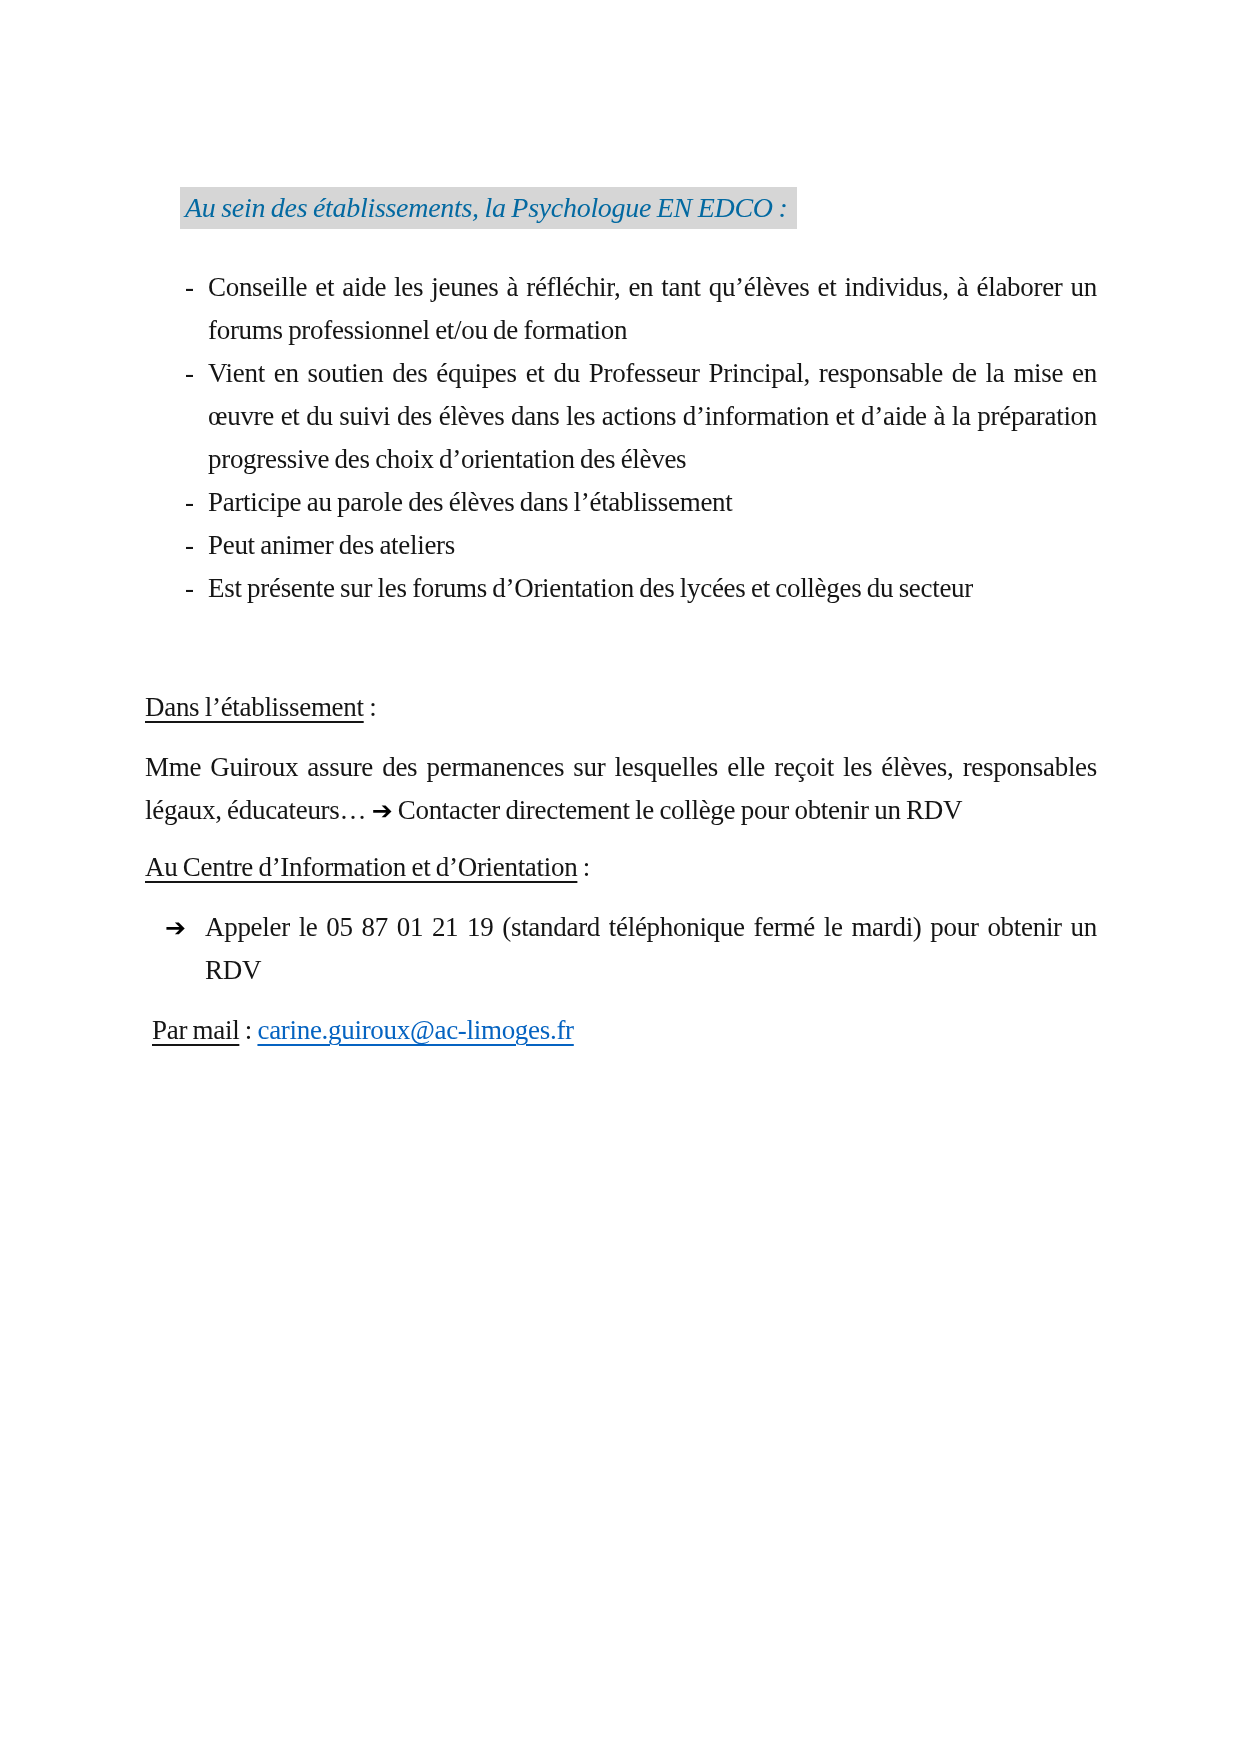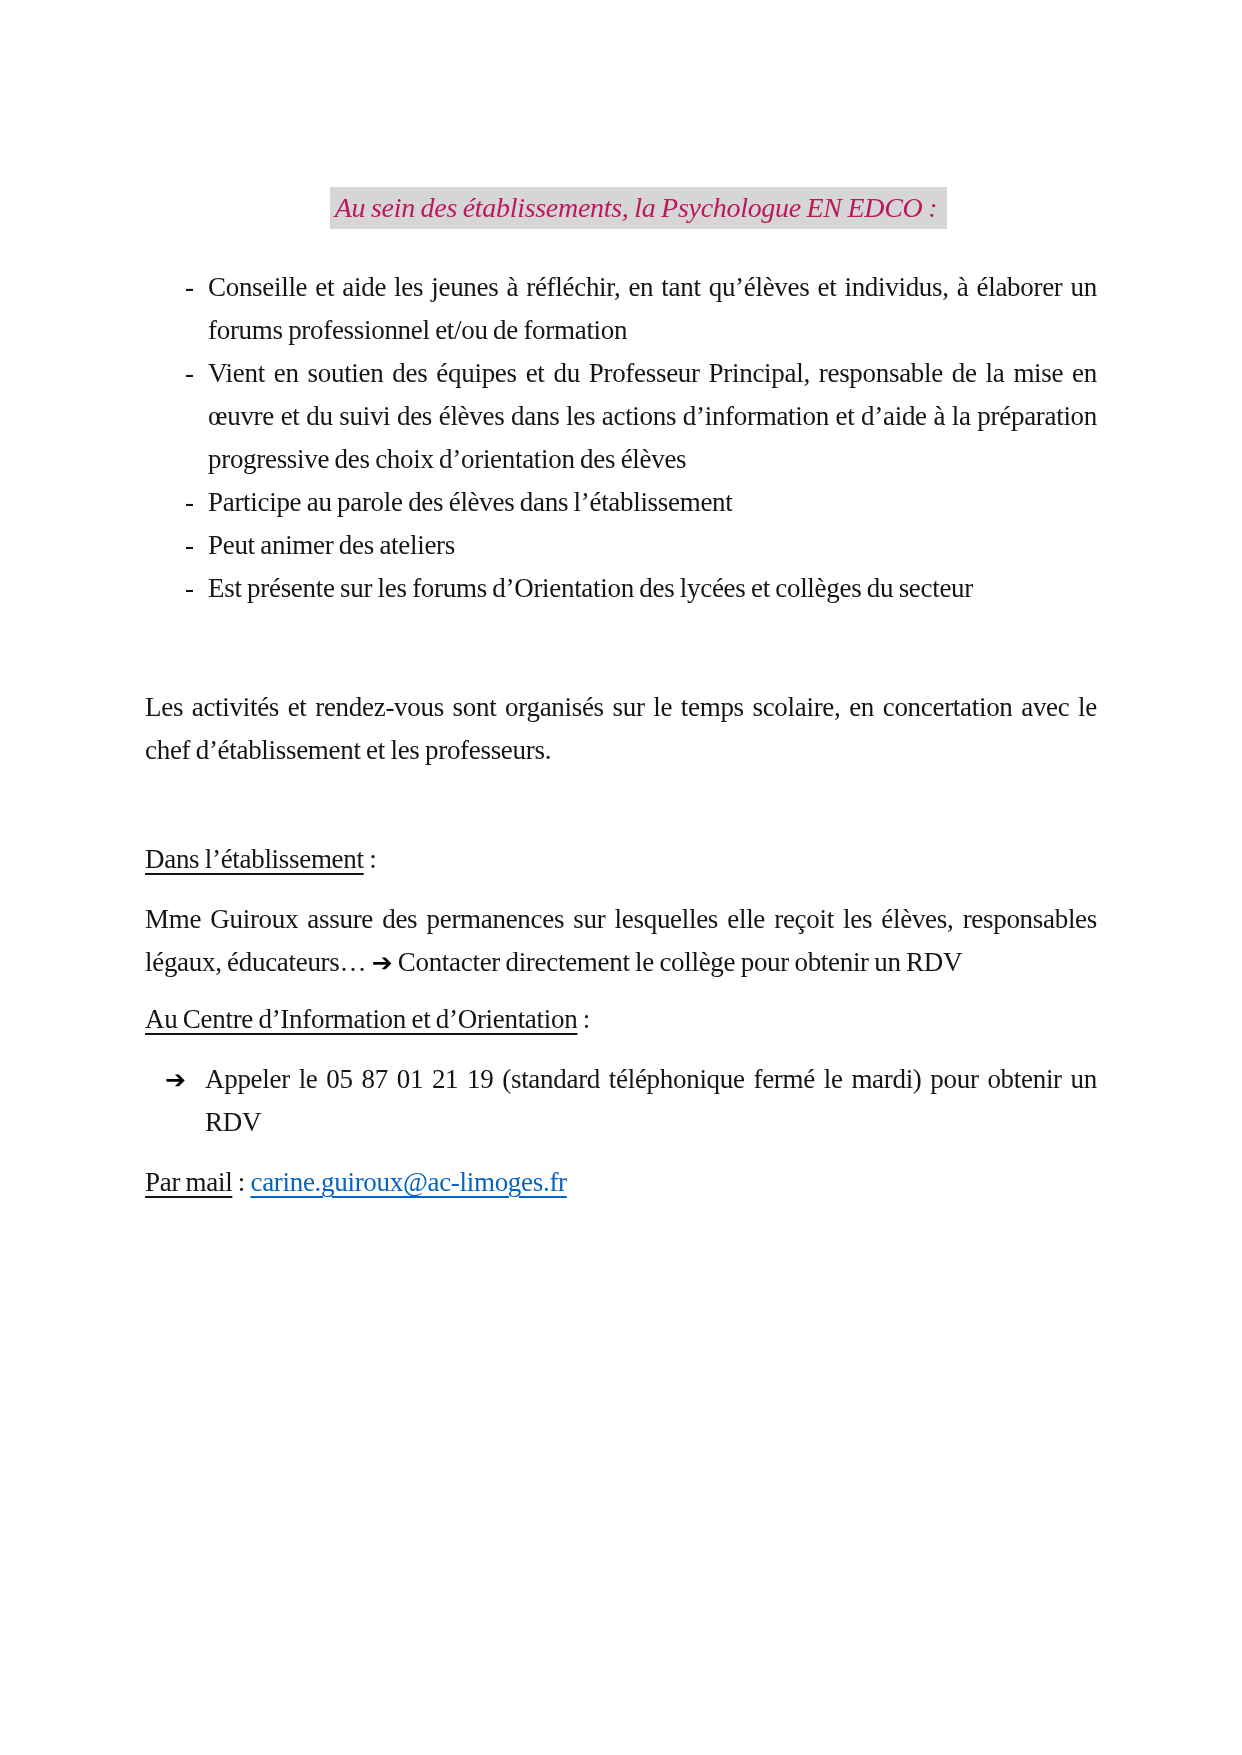--- a/index.html
+++ b/index.html
@@ -16,23 +16,22 @@
     color: #151515;
     font-size: 27px;
     letter-spacing: -0.3px;
     word-spacing: -1px;
   }
   .section-heading {
     font-style: italic;
     font-weight: normal;
     font-size: 28px;
     line-height: 45px;
-    color: #be185d;
+    color: #0369a1;
     margin: 0;
-    text-align: center;
   }
   .heading-1 { margin: 0 0 36px 35px; }
   .heading-2 { margin: 0 0 72px 0; }
   .hl {
     background: #d6d6d6;
     padding: 5px 10px 6px 5px;
   }
   .bullet-list { margin: 0 0 76px 0; }
   .bullet-item {
     position: relative;
@@ -78,21 +77,21 @@
     text-decoration-thickness: 2px;
     text-underline-offset: 5px;
   }
   .email-link {
     color: #0563c1;
     text-decoration: underline;
     text-decoration-thickness: 2px;
     text-underline-offset: 5px;
     cursor: pointer;
   }
-  .mail-line { line-height: 43px; margin: 0; }
+  .mail-line { line-height: 43px; margin: 7px; }
 </style>
 </head>
 <body>
 
 <div class="page">
 
   <div class="section-heading heading-1">
     <span class="hl">Au sein des établissements, la Psychologue EN EDCO :</span>
   </div>
 
@@ -115,21 +114,20 @@
     <div class="bullet-item">
       <span class="dash-marker">-</span>
       <span>Peut animer des ateliers</span>
     </div>
     <div class="bullet-item">
       <span class="dash-marker">-</span>
       <span>Est présente sur les forums d’Orientation des lycées et collèges du secteur</span>
     </div>
   </div>
 
-  <div class="para">Les activités et rendez-vous sont organisés sur le temps scolaire, en concertation avec le chef d’établissement et les professeurs.</div>
 
 
   <div class="line">
     <span class="u">Dans l’établissement</span><span> :</span>
   </div>
 
   <div class="para-tight">
     <span>Mme Guiroux assure des permanences sur lesquelles elle reçoit les élèves, responsables légaux, éducateurs… </span><span class="arrow-glyph">➔</span><span> Contacter directement le collège pour obtenir un RDV</span>
   </div>
 

